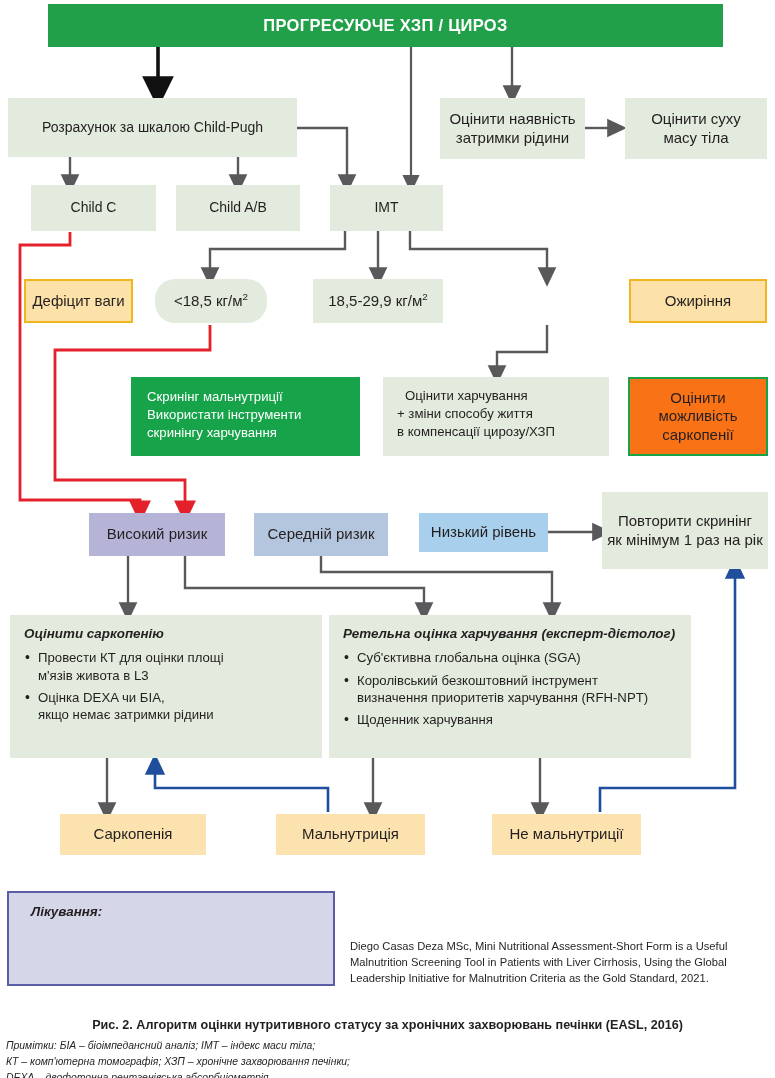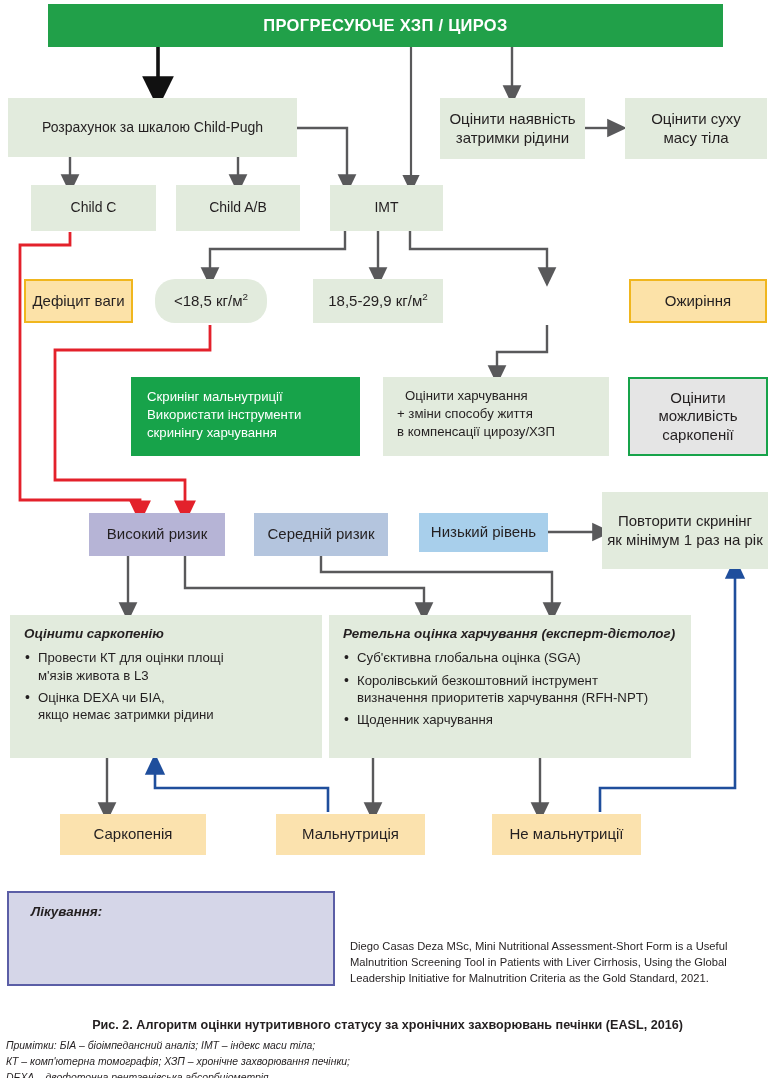--- a/index.html
+++ b/index.html
@@ -37,21 +37,21 @@
   }
   
   .fill-paleGreen { background: #e2ebdd; }
   .fill-headerGreen { background: #21a049; }
   .fill-darkGreen { background: #17a34a; }
   .fill-yellow { background: #fce2a8; border: 2px solid #f0b61e; }
   .fill-yellowPlain { background: #fbe2ae; }
   .fill-purple { background: #b6b4d6; }
   .fill-blueGray { background: #b4c5de; }
   .fill-skyBlue { background: #a8cfeb; }
-  .outline-green { background: #e5e5e5; border: 2px solid #17a34a; }
+  .outline-green { background: #f97316; border: 2px solid #17a34a; }
   .fill-lav { background: #d5d6e8; border: 2px solid #5b5ea6; }
 
   .header-title {
     color: #ffffff;
     font-weight: bold;
     font-size: 16.5px;
     letter-spacing: .3px;
   }
   .t14 { font-size: 14px; }
   .t13 { font-size: 15px; }

